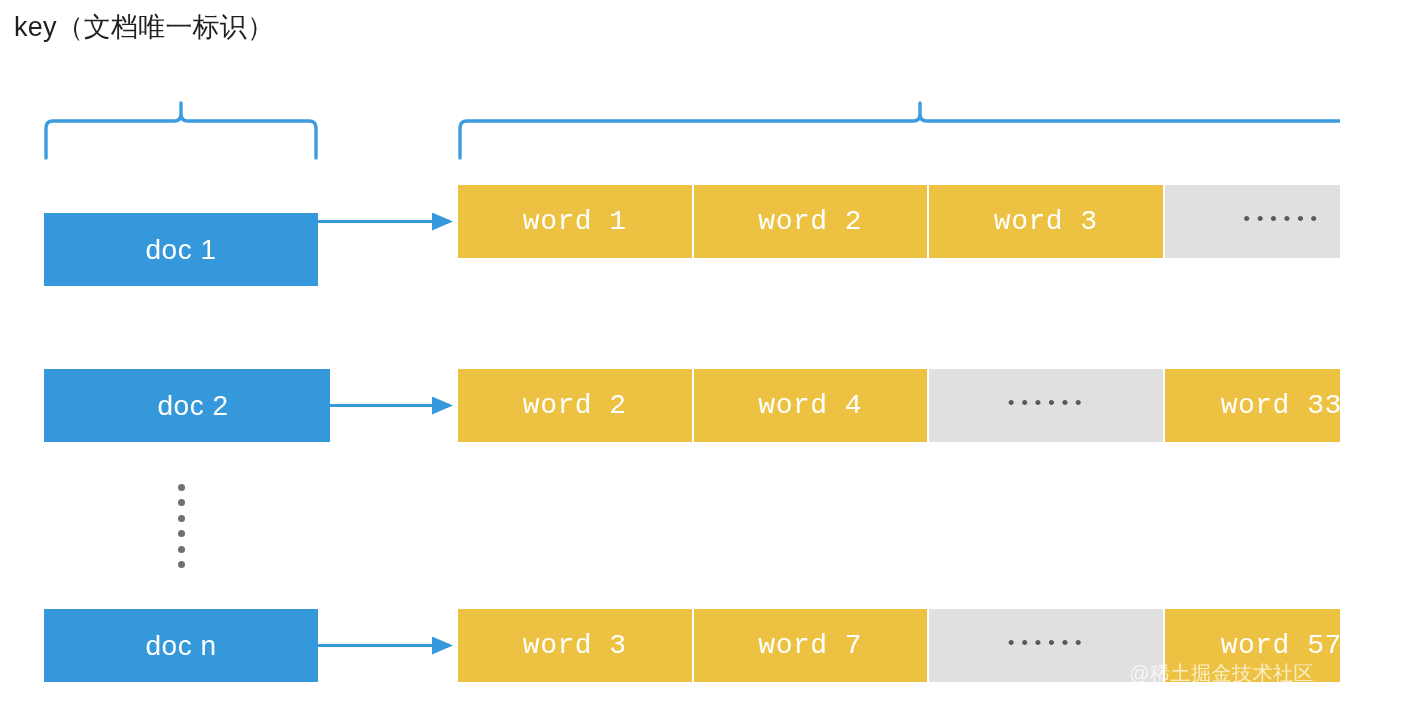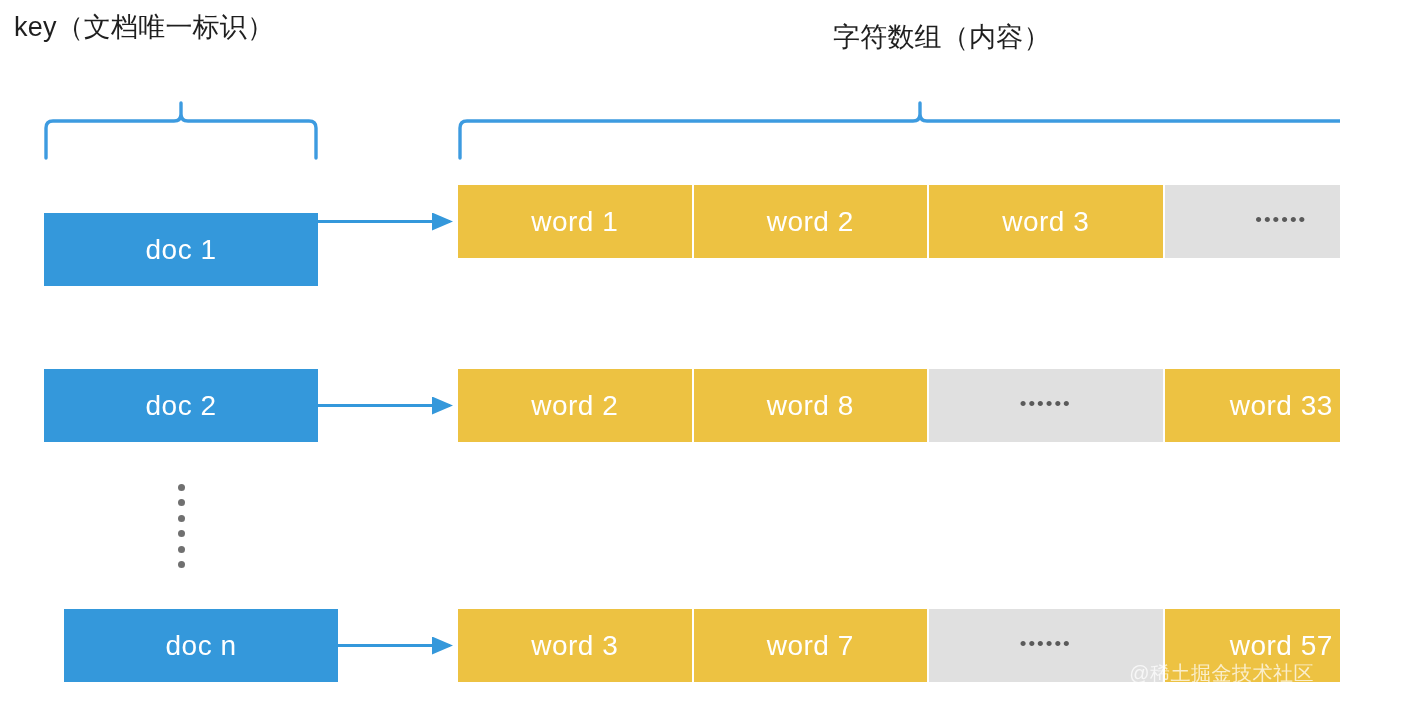--- a/index.html
+++ b/index.html
@@ -46,22 +46,22 @@
     height: 73px;
     background: #3498db;
     color: #ffffff;
     font-size: 28px;
     display: flex;
     align-items: center;
     justify-content: center;
     letter-spacing: 0.5px;
   }
   #doc-box-0 { top: 185px; margin-top: 28px; }
-  #doc-box-1 { top: 369px; }
-  #doc-box-2 { top: 609px; margin-left: 20px; }
+  #doc-box-1 { top: 369px; padding-left: 12px; }
+  #doc-box-2 { top: 609px; }
 
   
   .word-row {
     position: absolute;
     left: 458px;
     width: 940px;
     height: 73px;
     display: flex;
     gap: 2px;
   }
@@ -71,20 +71,21 @@
 
   .word-cell {
     flex: 1 1 0;
     background: #edc242;
     color: #ffffff;
     font-size: 28px;
     display: flex;
     align-items: center;
     justify-content: center;
     letter-spacing: 0.5px;
+    font-family: Liberation Mono, monospace;
   }
   .word-cell.ellipsis {
     background: #e0e0e0;
     color: #5a5a5a;
     font-size: 19px;
     letter-spacing: 2px;
     padding-bottom: 4px;
   }
 
   
@@ -118,21 +119,20 @@
     letter-spacing: 0.5px;
   }
 </style>
 </head>
 <body>
 
 <div id="canvas">
 
   <div class="heading" id="heading-key">key（文档唯一标识）</div>
 
-  <div class="heading" id="heading-array">字符数组（内容）</div>
 
   <svg id="vector-layer" viewBox="0 0 1426 704" xmlns="http://www.w3.org/2000/svg">
     <defs>
       <marker id="arrowhead" markerWidth="7" markerHeight="7" refX="6" refY="3.0" orient="auto" markerUnits="strokeWidth">
         <path d="M0,0 L7,3.0 L0,6 z" fill="#3498db"></path>
       </marker>
     </defs>
 
     <path d="M 46,158 L 46,128 Q 46,121 53,121 L 174,121 Q 181,121 181,114
              L 181,103 L 181,114 Q 181,121 188,121 L 309,121
@@ -159,21 +159,21 @@
 
   <div class="word-row" id="word-row-0">
     <div class="word-cell">word 1</div>
     <div class="word-cell">word 2</div>
     <div class="word-cell">word 3</div>
     <div class="word-cell ellipsis">••••••</div>
   </div>
 
   <div class="word-row" id="word-row-1">
     <div class="word-cell">word 2</div>
-    <div class="word-cell">word 8</div>
+    <div class="word-cell">word 4</div>
     <div class="word-cell ellipsis">••••••</div>
     <div class="word-cell">word 33</div>
   </div>
 
   <div class="word-row" id="word-row-2">
     <div class="word-cell">word 3</div>
     <div class="word-cell">word 7</div>
     <div class="word-cell ellipsis">••••••</div>
     <div class="word-cell">word 57</div>
   </div>

